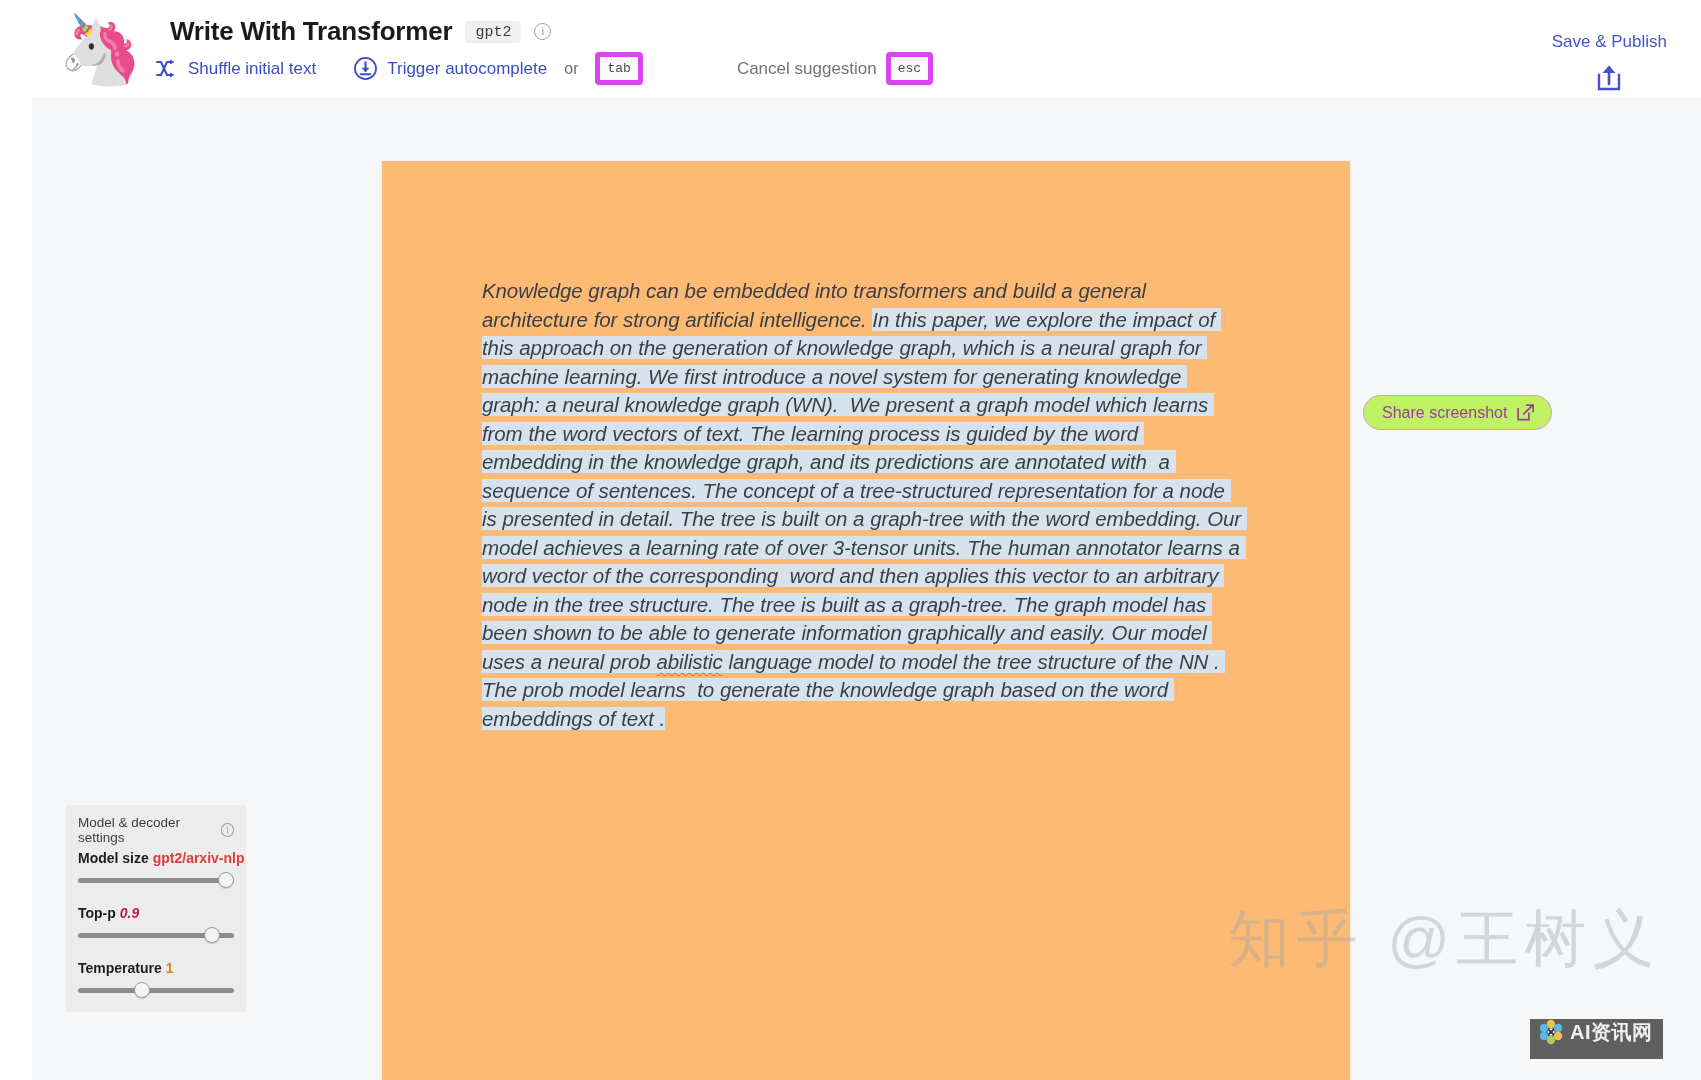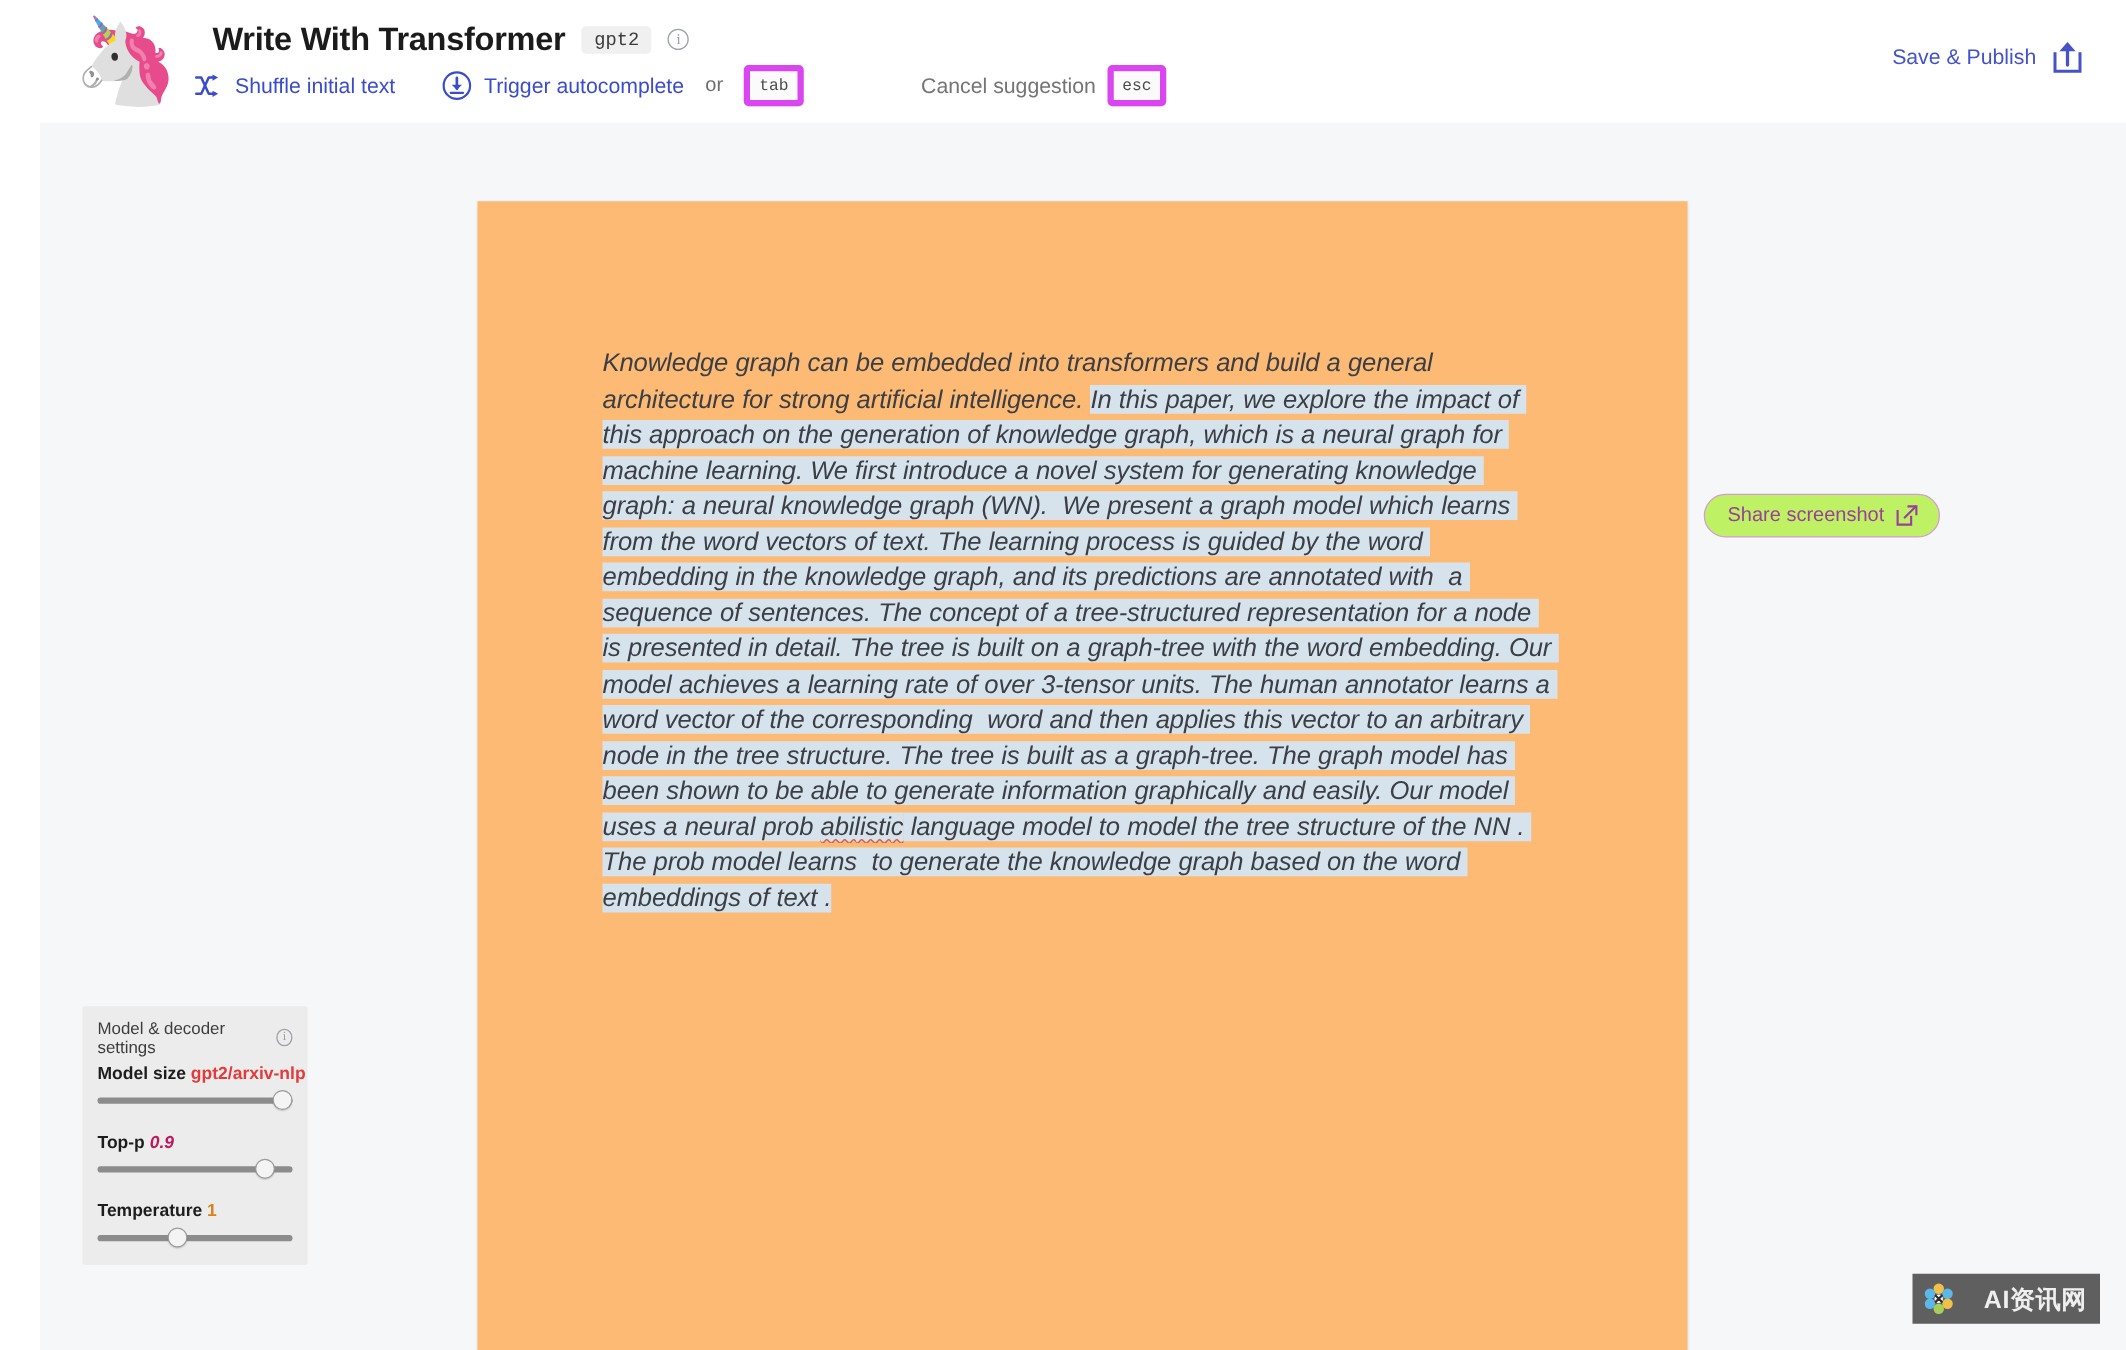--- a/index.html
+++ b/index.html
@@ -129,20 +129,21 @@
   .icon-download { width: 25px; height: 25px; display:block; }
 
   .save-publish {
     position: absolute;
     right: 34px;
     top: 32px;
     display: flex;
     align-items: center;
     gap: 12px;
     cursor: pointer;
+    flex-direction: column;
   }
   .save-publish-label {
     color: #4553c6;
     font-size: 17px;
   }
   .icon-upload { width: 26px; height: 28px; display: block; }
 
   .header-underline {
     position: absolute;
     left: 0;
@@ -301,22 +302,21 @@
     pointer-events: none;
   }
   .watermark-badge {
     position: absolute;
     left: 1530px;
     top: 1019px;
     height: 40px;
     padding: 0 10px 0 8px;
     background: rgba(74,74,74,0.88);
     display: flex;
-    align-items: center;
-    gap: 23px;
+    gap: 6px;
     pointer-events: none;
     user-select: none;
   }
   .wm-flower { width: 26px; height: 26px; display: block; }
   .wm-text {
     color: #efefef;
     font-size: 20px;
     font-weight: bold;
     letter-spacing: 0.5px;
     white-space: nowrap;
@@ -432,20 +432,21 @@
 
       <div class="setting-label"><span>Temperature</span> <span class="val-temp">1</span></div>
       <div class="slider" style="margin-bottom:0;">
         <div class="slider-track"></div>
         <div class="slider-thumb" id="thumb-temp" style="left: 56px;"></div>
       </div>
     </div>
 
   </div>
 
+  <div class="watermark-zhihu">知乎 @王树义</div>
 
   <div class="watermark-badge">
     <span>
       <svg class="wm-flower" viewBox="0 0 26 26" xmlns="http://www.w3.org/2000/svg">
         <circle cx="13" cy="5" r="4.2" fill="#f0c04a"></circle>
         <circle cx="20" cy="9" r="4.2" fill="#5bb8e8"></circle>
         <circle cx="20" cy="17" r="4.2" fill="#f0c04a"></circle>
         <circle cx="13" cy="21" r="4.2" fill="#a8cf5a"></circle>
         <circle cx="6" cy="17" r="4.2" fill="#5bb8e8"></circle>
         <circle cx="6" cy="9" r="4.2" fill="#5bb8e8"></circle>

